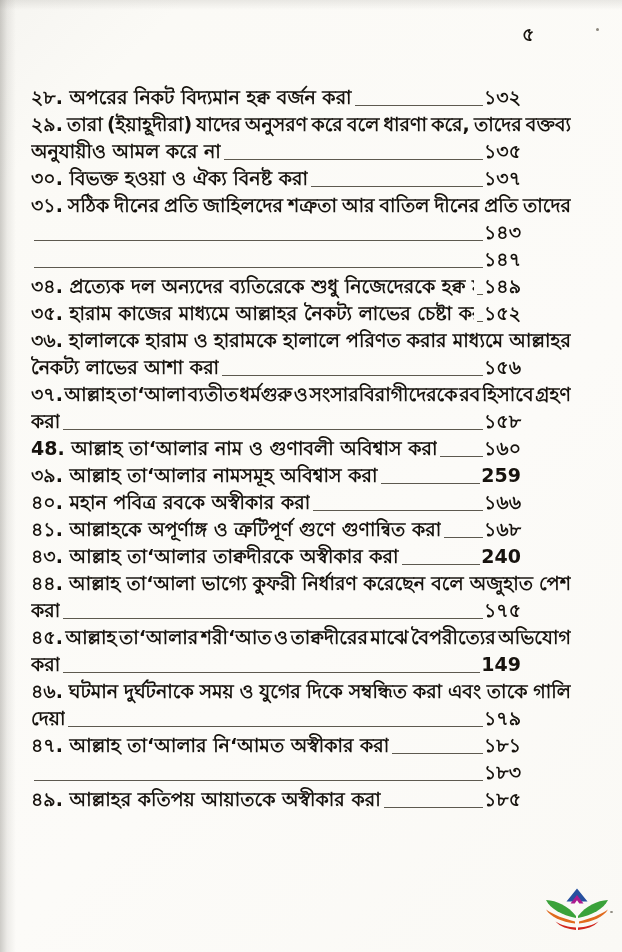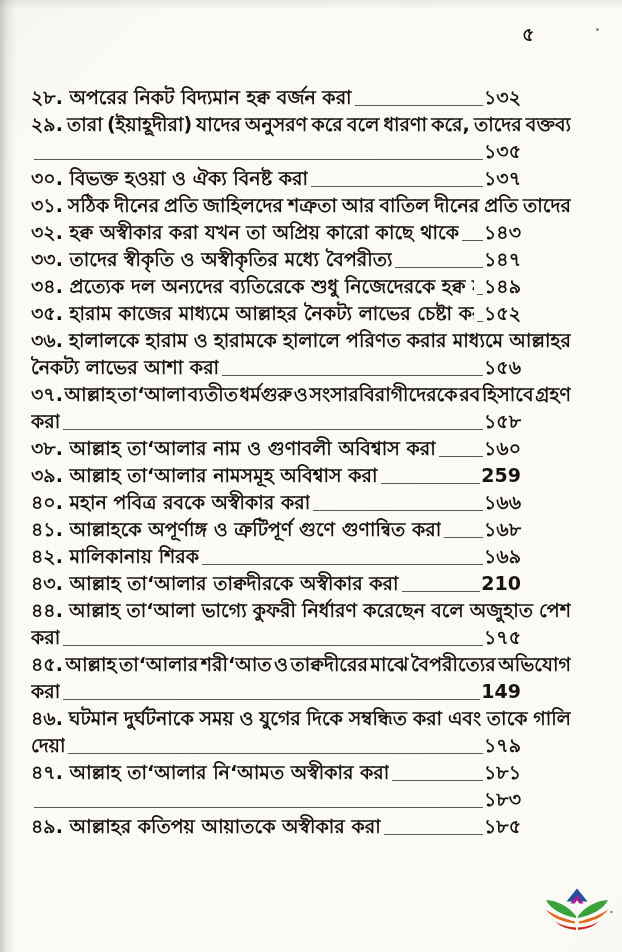--- a/index.html
+++ b/index.html
@@ -72,20 +72,21 @@
         <span class="w">যাদের</span>
         <span class="w">অনুসরণ</span>
         <span class="w">করে</span>
         <span class="w">বলে</span>
         <span class="w">ধারণা</span>
         <span class="w">করে,</span>
         <span class="w">তাদের</span>
         <span class="w">বক্তব্য</span>
       </div>
       <div class="toc-line with-page">
+        <span class="txt">অনুযায়ীও আমল করে না</span>
         <span class="leader"></span>
         <span class="pg">১৩৫</span>
       </div>
       <div class="toc-line with-page">
         <span class="txt">৩০. বিভক্ত হওয়া ও ঐক্য বিনষ্ট করা</span>
         <span class="leader"></span>
         <span class="pg">১৩৭</span>
       </div>
       <div class="toc-line justify">
         <span class="w">৩১.</span>
@@ -94,26 +95,24 @@
         <span class="w">প্রতি</span>
         <span class="w">জাহিলদের</span>
         <span class="w">শত্রুতা</span>
         <span class="w">আর</span>
         <span class="w">বাতিল</span>
         <span class="w">দীনের</span>
         <span class="w">প্রতি</span>
         <span class="w">তাদের</span>
       </div>
       <div class="toc-line with-page">
-        <span class="txt">৩২. হক্ব অস্বীকার করা যখন তা অপ্রিয় কারো কাছে থাকে</span>
         <span class="leader"></span>
         <span class="pg">১৪৩</span>
       </div>
       <div class="toc-line with-page">
-        <span class="txt">৩৩. তাদের স্বীকৃতি ও অস্বীকৃতির মধ্যে বৈপরীত্য</span>
         <span class="leader"></span>
         <span class="pg">১৪৭</span>
       </div>
       <div class="toc-line with-page">
         <span class="txt">৩৪. প্রত্যেক দল অন্যদের ব্যতিরেকে শুধু নিজেদেরকে হক্ব মনে করে</span>
         <span class="leader"></span>
         <span class="pg">১৪৯</span>
       </div>
       <div class="toc-line with-page">
         <span class="txt">৩৫. হারাম কাজের মাধ্যমে আল্লাহর নৈকট্য লাভের চেষ্টা করা</span>
@@ -148,48 +147,43 @@
         <span class="w">রব</span>
         <span class="w">হিসাবে</span>
         <span class="w">গ্রহণ</span>
       </div>
       <div class="toc-line with-page">
         <span class="txt">করা</span>
         <span class="leader"></span>
         <span class="pg">১৫৮</span>
       </div>
       <div class="toc-line with-page">
-        <span class="txt">৩৮. আল্লাহ তা‘আলার নাম ও গুণাবলী অবিশ্বাস করা</span>
+        <span class="txt">48. আল্লাহ তা‘আলার নাম ও গুণাবলী অবিশ্বাস করা</span>
         <span class="leader"></span>
         <span class="pg">১৬০</span>
       </div>
       <div class="toc-line with-page">
         <span class="txt">৩৯. আল্লাহ তা‘আলার নামসমূহ অবিশ্বাস করা</span>
         <span class="leader"></span>
         <span class="pg">259</span>
       </div>
       <div class="toc-line with-page">
         <span class="txt">৪০. মহান পবিত্র রবকে অস্বীকার করা</span>
         <span class="leader"></span>
         <span class="pg">১৬৬</span>
       </div>
       <div class="toc-line with-page">
         <span class="txt">৪১. আল্লাহকে অপূর্ণাঙ্গ ও ত্রুটিপূর্ণ গুণে গুণান্বিত করা</span>
         <span class="leader"></span>
         <span class="pg">১৬৮</span>
       </div>
       <div class="toc-line with-page">
-        <span class="txt">৪২. মালিকানায় শিরক</span>
-        <span class="leader"></span>
-        <span class="pg">১৬৯</span>
-      </div>
-      <div class="toc-line with-page">
         <span class="txt">৪৩. আল্লাহ তা‘আলার তাক্বদীরকে অস্বীকার করা</span>
         <span class="leader"></span>
-        <span class="pg">210</span>
+        <span class="pg">240</span>
       </div>
       <div class="toc-line justify">
         <span class="w">৪৪.</span>
         <span class="w">আল্লাহ</span>
         <span class="w">তা‘আলা</span>
         <span class="w">ভাগ্যে</span>
         <span class="w">কুফরী</span>
         <span class="w">নির্ধারণ</span>
         <span class="w">করেছেন</span>
         <span class="w">বলে</span>

